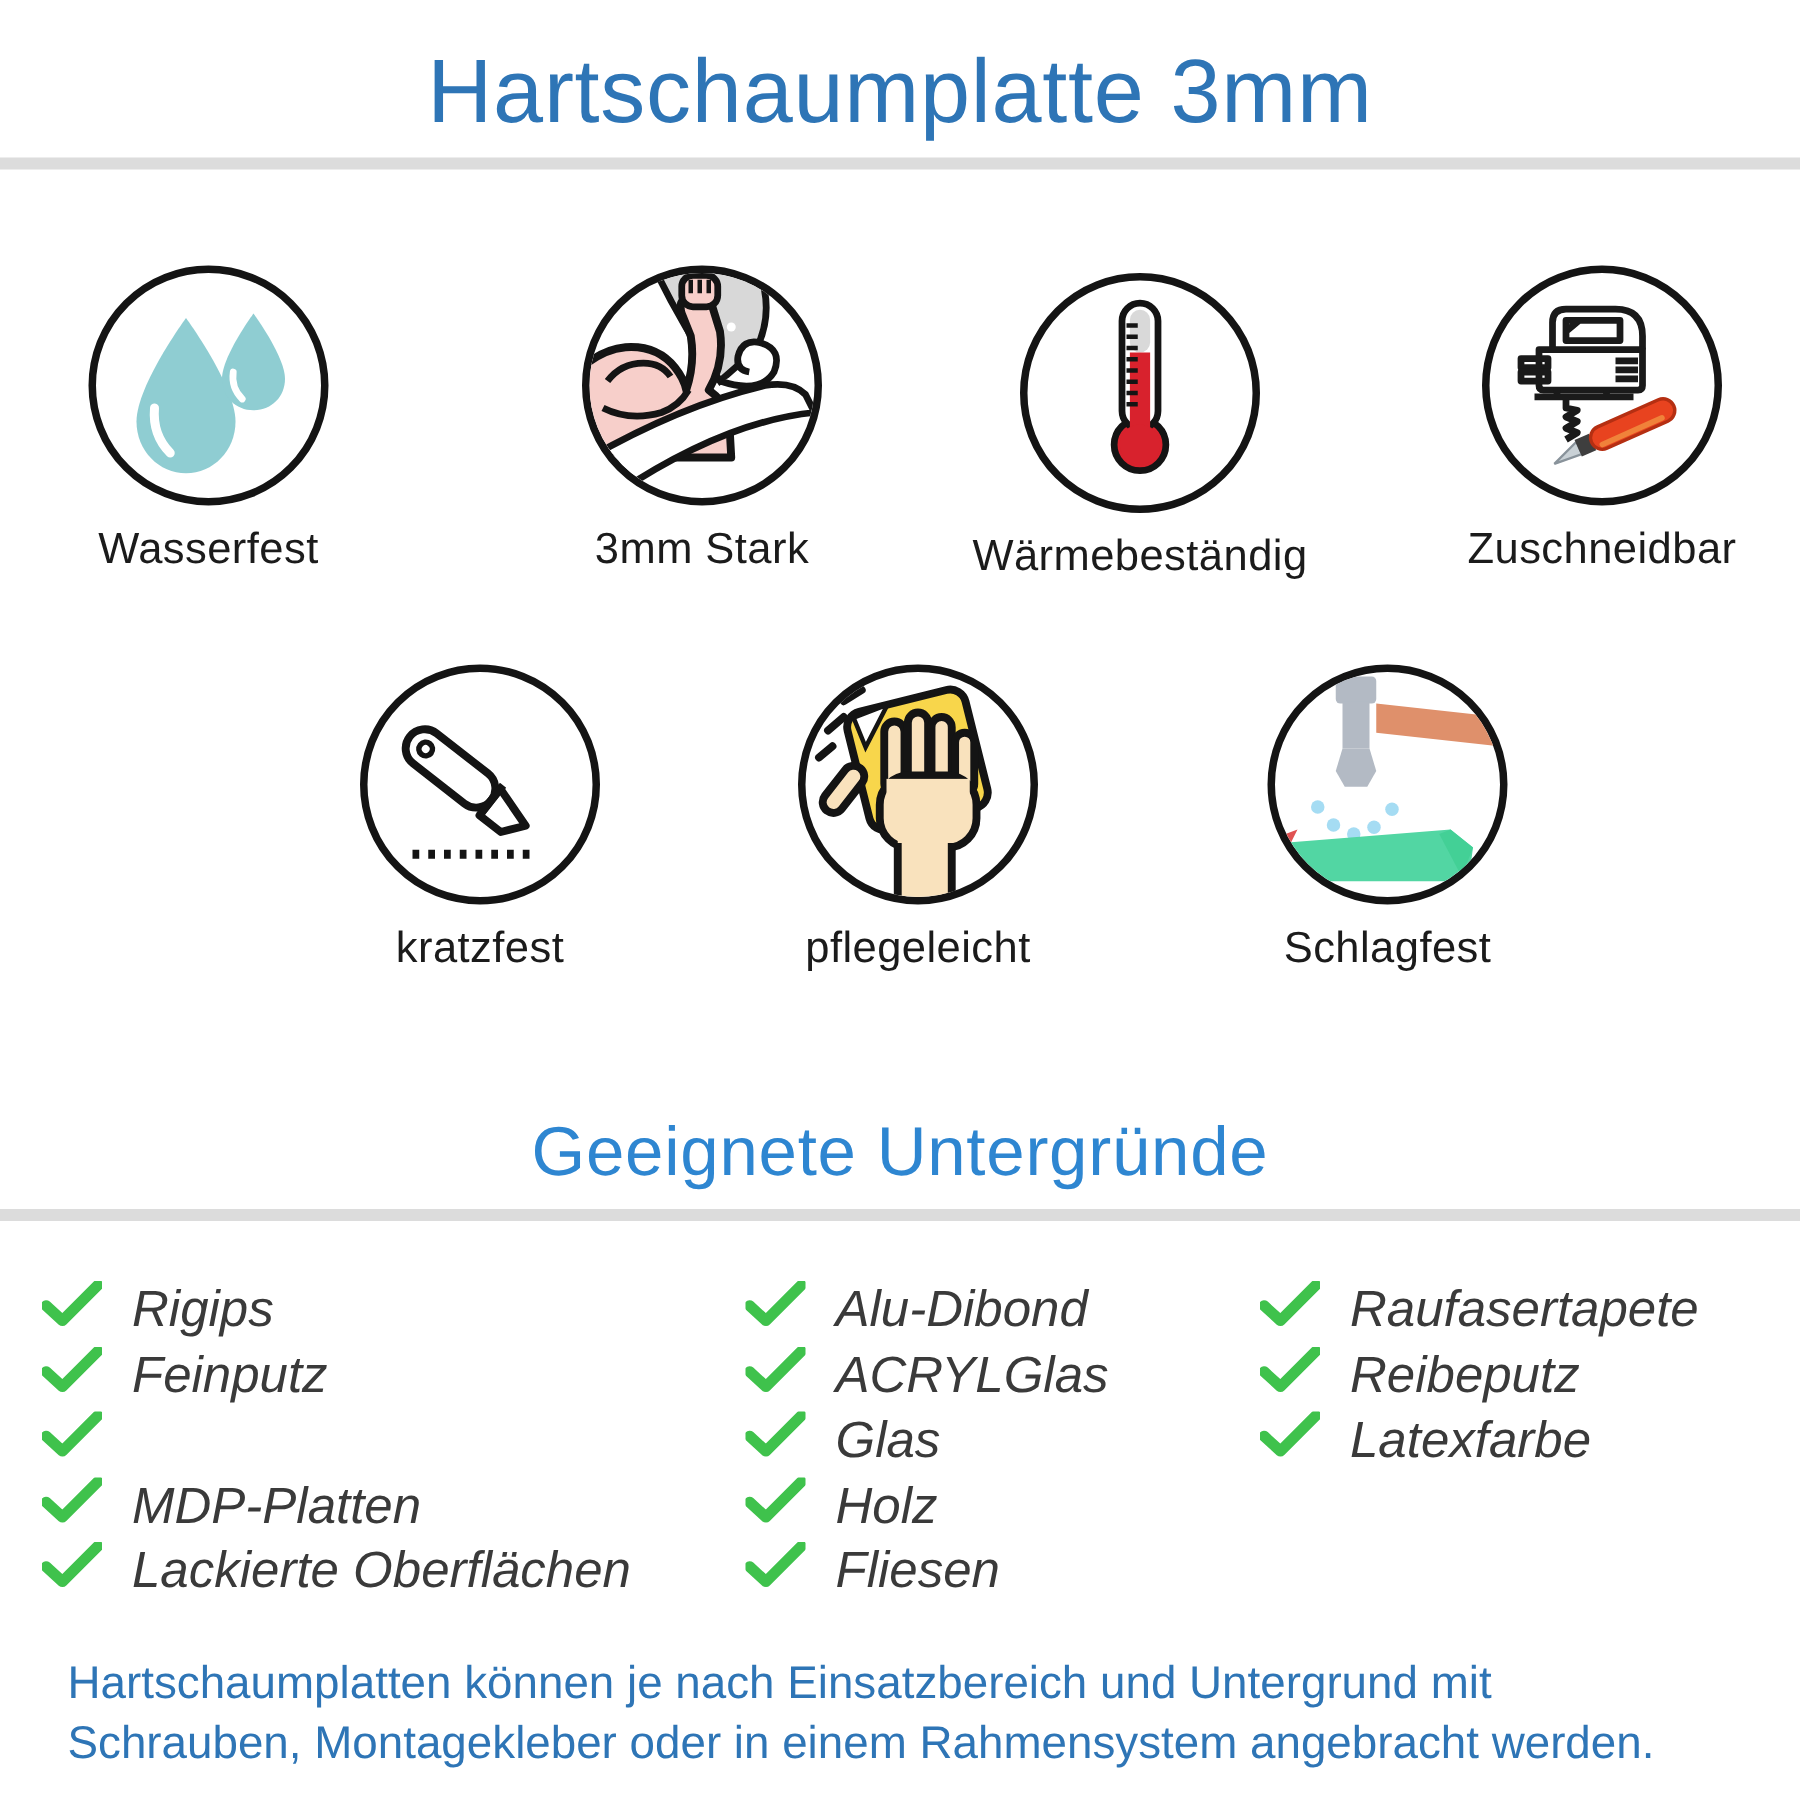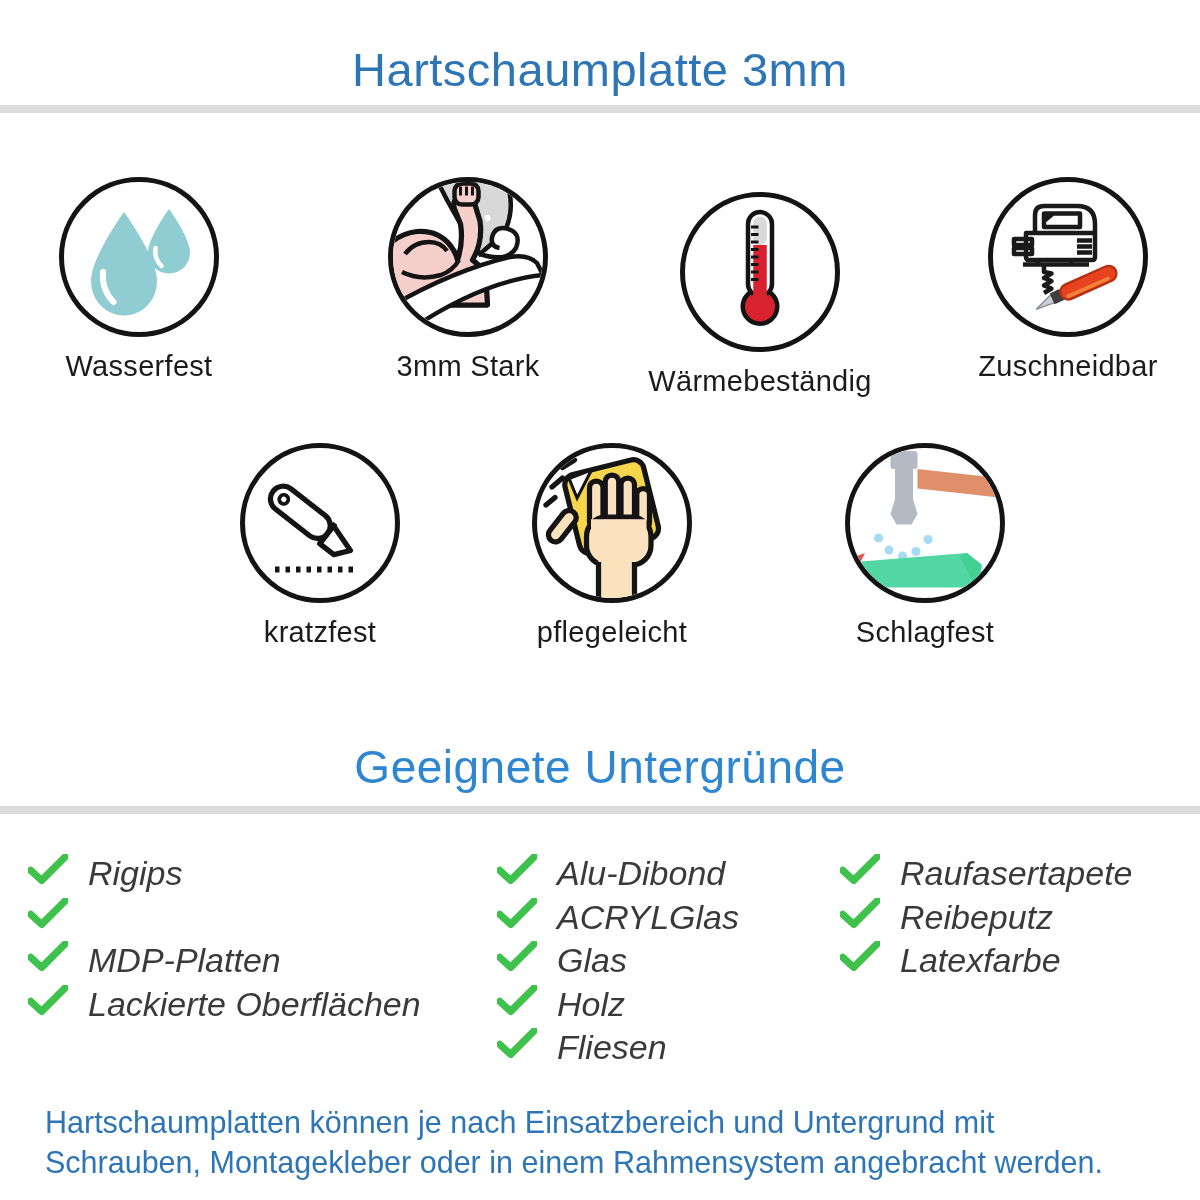--- a/index.html
+++ b/index.html
@@ -11,21 +11,21 @@
     --list-text:#3a3a3a;
     --label-text:#1b1b1b;
   }
   html,body{margin:0;padding:0;background:#fff;}
   #canvas{
     position:relative;width:1200px;height:1200px;background:#fff;
     font-family:"Liberation Sans", sans-serif;overflow:hidden;
   }
   .title{
     position:absolute;top:26px;left:0;width:1200px;text-align:center;
-    font-size:47px;color:var(--title-blue);letter-spacing:.5px;margin-top:16px;
+    font-size:60px;color:var(--title-blue);letter-spacing:.5px;
   }
   .subtitle{
     position:absolute;top:740px;left:0;width:1200px;text-align:center;
     font-size:46px;color:var(--subtitle-blue);letter-spacing:.5px;
   }
   .divider{position:absolute;left:0;width:1200px;height:8px;background:var(--divider);}
   .divider-1{top:105px;}
   .divider-2{top:806px;}
   .feature{position:absolute;width:260px;text-align:center;}
   .circle{
@@ -80,21 +80,21 @@
         <rect x="41" y="1" width="16" height="14" rx="5" fill="#f7cfca" stroke="#141414" stroke-width="3"></rect>
         <path d="M45 3 V9 M49 3 V9 M53 3 V9" stroke="#141414" stroke-width="2" fill="none"></path>
         <path d="M8 48 Q14 40 24 40 Q32 40 36 46" stroke="#141414" stroke-width="3" fill="none"></path>
         <path d="M6 60 Q18 66 32 62 Q40 59 44 52" stroke="#141414" stroke-width="3" fill="none"></path>
         <path d="M-10 88 Q36 60 78 50 Q90 48 96 54 L100 62 Q60 66 12 98 L-10 98 Z" fill="#ffffff" stroke="#141414" stroke-width="3"></path>
       </svg>
     </div>
     <div class="feature-label">3mm Stark</div>
   </div>
 
-  <div class="feature" style="left:630px;top:192px">
+  <div class="feature" style="left:630px;top:182px">
     <div class="circle">
       <svg viewBox="0 0 100 100">
         <circle cx="50" cy="73" r="11.5" fill="#d8222d" stroke="#141414" stroke-width="3"></circle>
         <rect x="42" y="10" width="16" height="56" rx="8" fill="#ffffff" stroke="#141414" stroke-width="3"></rect>
         <rect x="45.5" y="13" width="9" height="19" rx="4.5" fill="#d9d9d9"></rect>
         <rect x="45.5" y="32" width="9" height="36" fill="#d8222d"></rect>
         <circle cx="50" cy="73" r="9" fill="#d8222d"></circle>
         <path d="M44 20 H49 M44 25 H49 M44 30 H49 M44 35 H49 M44 40 H49 M44 45 H49 M44 50 H49 M44 55 H49" stroke="#141414" stroke-width="2" fill="none"></path>
       </svg>
     </div>
@@ -200,20 +200,26 @@
     <div class="check-row">
       <svg class="check" viewBox="0 0 44 34">
           <polyline points="3,18 15,29 41,3" fill="none" stroke="currentColor" stroke-width="8" stroke-linecap="round" stroke-linejoin="round"></polyline>
         </svg>
       <span class="check-label">Rigips</span>
     </div>
     <div class="check-row">
       <svg class="check" viewBox="0 0 44 34">
           <polyline points="3,18 15,29 41,3" fill="none" stroke="currentColor" stroke-width="8" stroke-linecap="round" stroke-linejoin="round"></polyline>
         </svg>
+      <span class="check-label">Feinputz</span>
+    </div>
+    <div class="check-row">
+      <svg class="check" viewBox="0 0 44 34">
+          <polyline points="3,18 15,29 41,3" fill="none" stroke="currentColor" stroke-width="8" stroke-linecap="round" stroke-linejoin="round"></polyline>
+        </svg>
     </div>
     <div class="check-row">
       <svg class="check" viewBox="0 0 44 34">
           <polyline points="3,18 15,29 41,3" fill="none" stroke="currentColor" stroke-width="8" stroke-linecap="round" stroke-linejoin="round"></polyline>
         </svg>
       <span class="check-label">MDP-Platten</span>
     </div>
     <div class="check-row">
       <svg class="check" viewBox="0 0 44 34">
           <polyline points="3,18 15,29 41,3" fill="none" stroke="currentColor" stroke-width="8" stroke-linecap="round" stroke-linejoin="round"></polyline>

